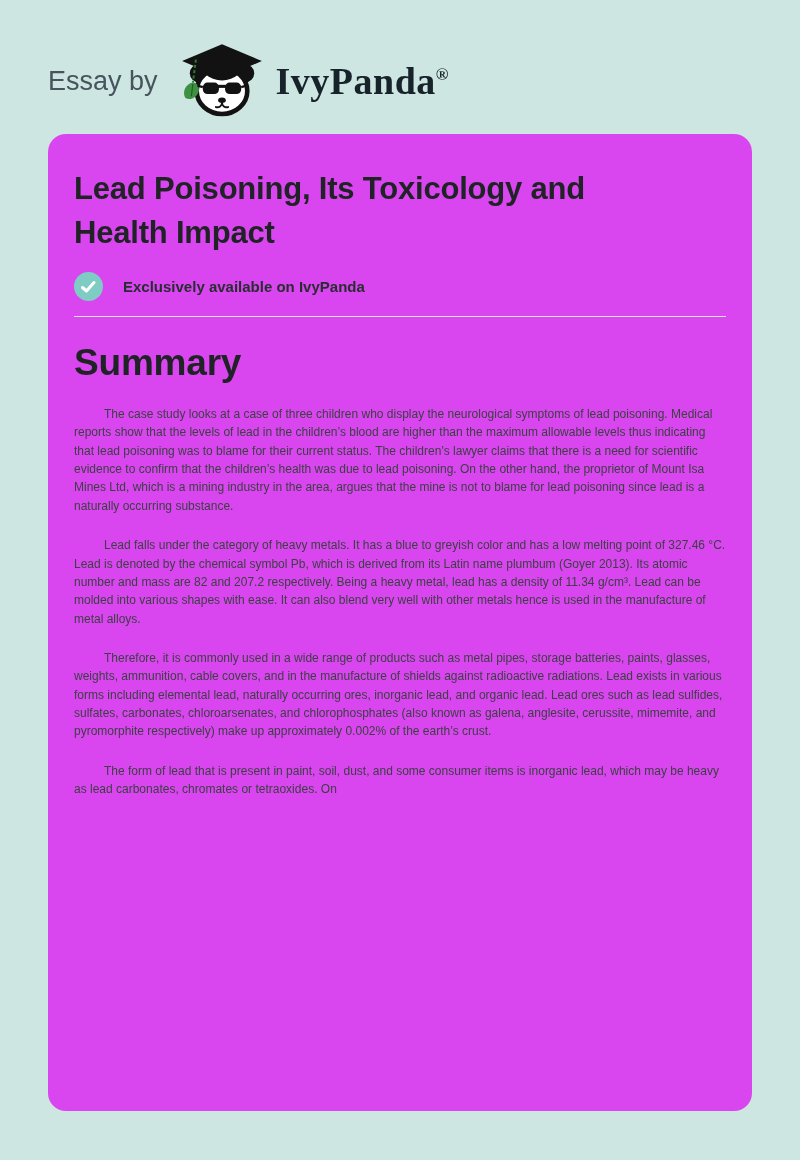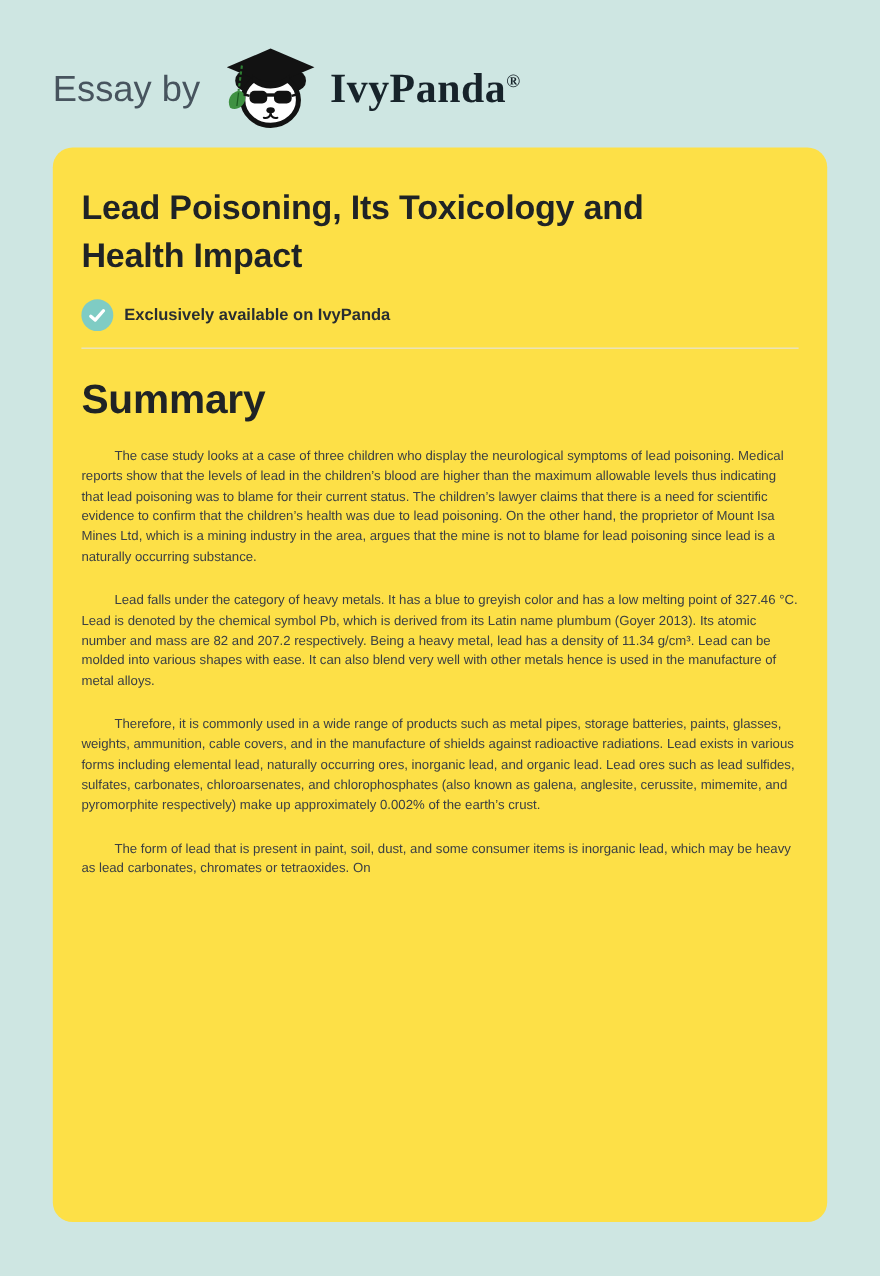--- a/index.html
+++ b/index.html
@@ -11,21 +11,21 @@
   }
   
   .page-header {
     display: flex;
     align-items: center;
     padding: 38px 48px 0 48px;
     gap: 10px;
     height: 124px;
   }
   .essay-by {
-    font-size: 33px;
+    font-size: 27px;
     color: #47545e;
     font-weight: 400;
     margin-right: 8px;
   }
   .logo-wrap {
     display: flex;
     align-items: center;
     gap: 8px;
     cursor: pointer;
     justify-content: space-between;
@@ -38,40 +38,40 @@
     color: #17232a;
     letter-spacing: 0.5px;
   }
   .brand sup {
     font-size: 17px;
     vertical-align: super;
     line-height: 0;
   }
   
   .card {
-    background: #fde047;
+    background: #d946ef;
     margin: 10px 48px 0 48px;
     border-radius: 18px;
     padding: 33px 26px 40px 26px;
     height: 977px;
     overflow: hidden;
   }
   h1.essay-title {
     font-size: 31px;
     line-height: 1.42;
     font-weight: 700;
     color: #1f2326;
     max-width: 600px;
     letter-spacing: -0.2px;
     margin-bottom: 17px;
   }
   .badge {
     display: flex;
     align-items: center;
-    gap: 10px;
+    gap: 20px;
     margin-bottom: 15px;
   }
   .check-circle {
     width: 29px; height: 29px;
     border-radius: 50%;
     background: #7fccc4;
     display: inline-flex;
     align-items: center;
     justify-content: center;
     flex: 0 0 auto;

